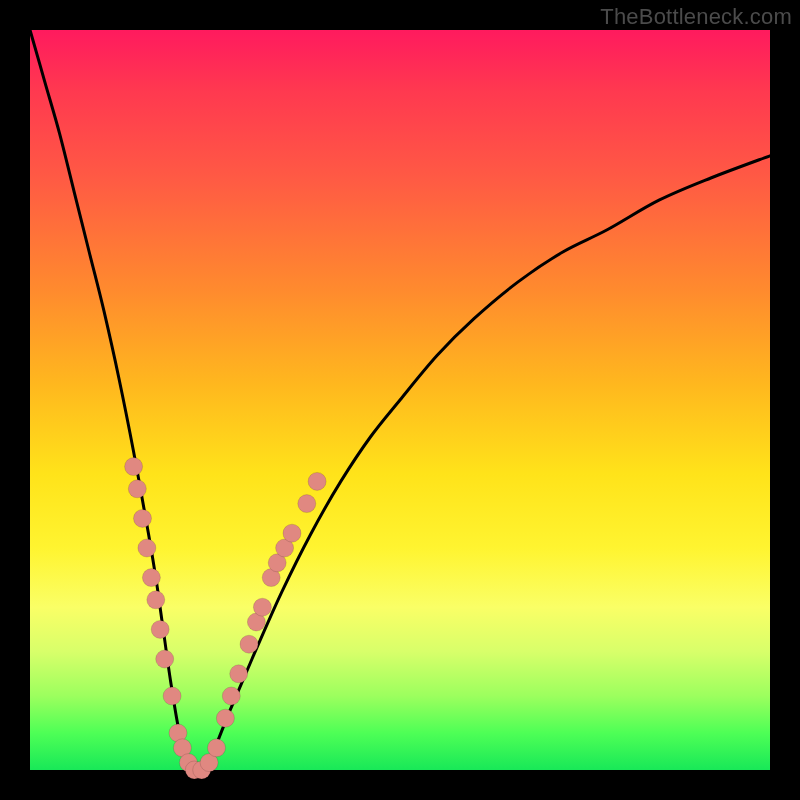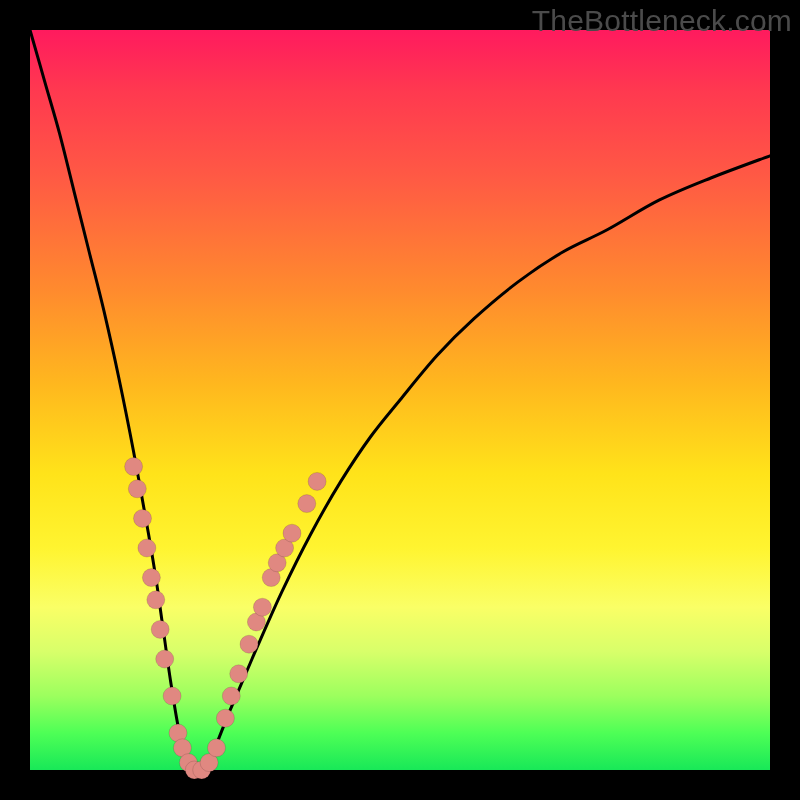--- a/index.html
+++ b/index.html
@@ -40,21 +40,21 @@
       #9cff5e 90%,
       #4eff56 95%,
       #18e858 100%
     );
   }
   .watermark {
     position: absolute;
     top: 4px;
     right: 8px;
     color: #4b4b4b;
-    font-size: 30px;
+    font-size: 22px;
     letter-spacing: 0.2px;
     font-weight: 500;
     user-select: none;
   }
   svg.overlay {
     position: absolute;
     left: 30px;
     top: 30px;
     width: 740px;
     height: 740px;

